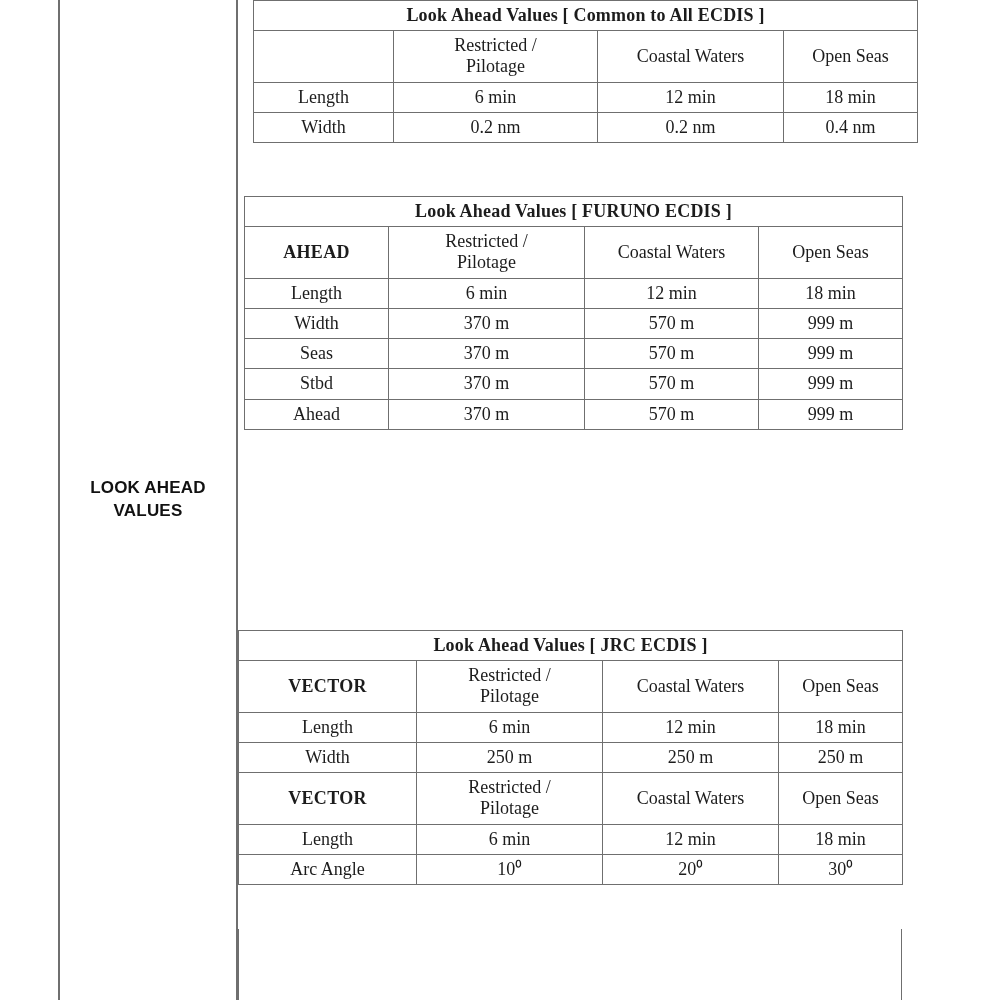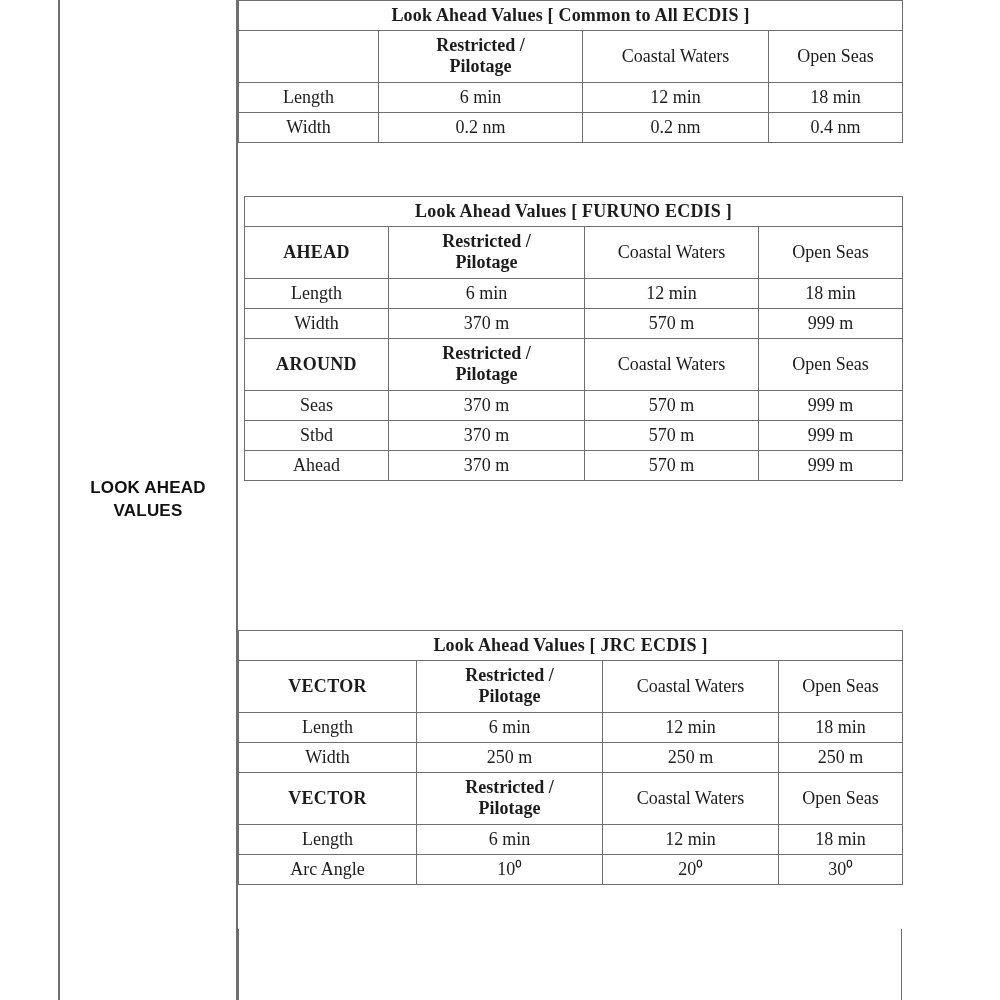--- a/index.html
+++ b/index.html
@@ -85,27 +85,26 @@
     font-size: 18px;
     padding: 9px 4px;
   }
   td.strong {
     font-weight: bold;
     font-size: 19px;
     letter-spacing: 0.3px;
   }
   td.two-line {
     line-height: 1.15;
-    font-weight: bold;
   }
 
   
   .t1 {
     position: absolute;
-    left: 0px;
+    left: 15px;
     top: 0px;
     width: 664px;
   }
   .t1 col.c0 { width: 140px; }
   .t1 col.c1 { width: 204px; }
   .t1 col.c2 { width: 186px; }
   .t1 col.c3 { width: 134px; }
 
   
   .t2 {
@@ -213,26 +212,20 @@
           <td>18 min</td>
         </tr>
         <tr>
           <td>Width</td>
           <td>370 m</td>
           <td>570 m</td>
           <td>999 m</td>
         </tr>
 
         <tr>
-          <td class="hdr strong">AROUND</td>
-          <td class="hdr two-line">Restricted /<br>Pilotage</td>
-          <td class="hdr">Coastal Waters</td>
-          <td class="hdr">Open Seas</td>
-        </tr>
-        <tr>
           <td>Seas</td>
           <td>370 m</td>
           <td>570 m</td>
           <td>999 m</td>
         </tr>
         <tr>
           <td>Stbd</td>
           <td>370 m</td>
           <td>570 m</td>
           <td>999 m</td>

